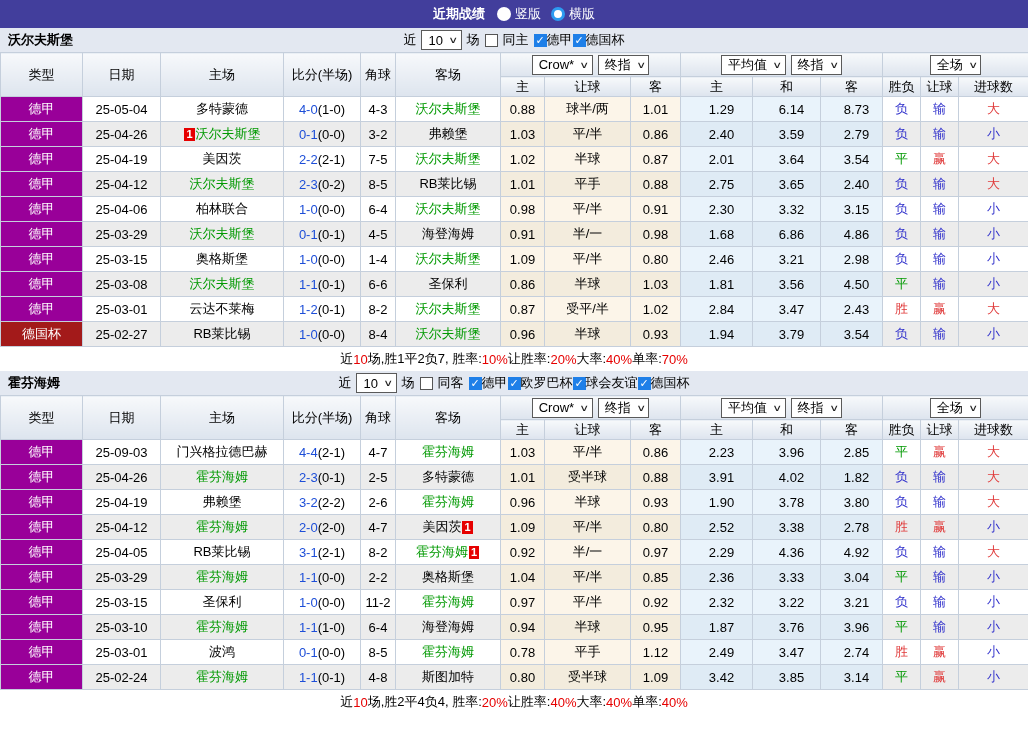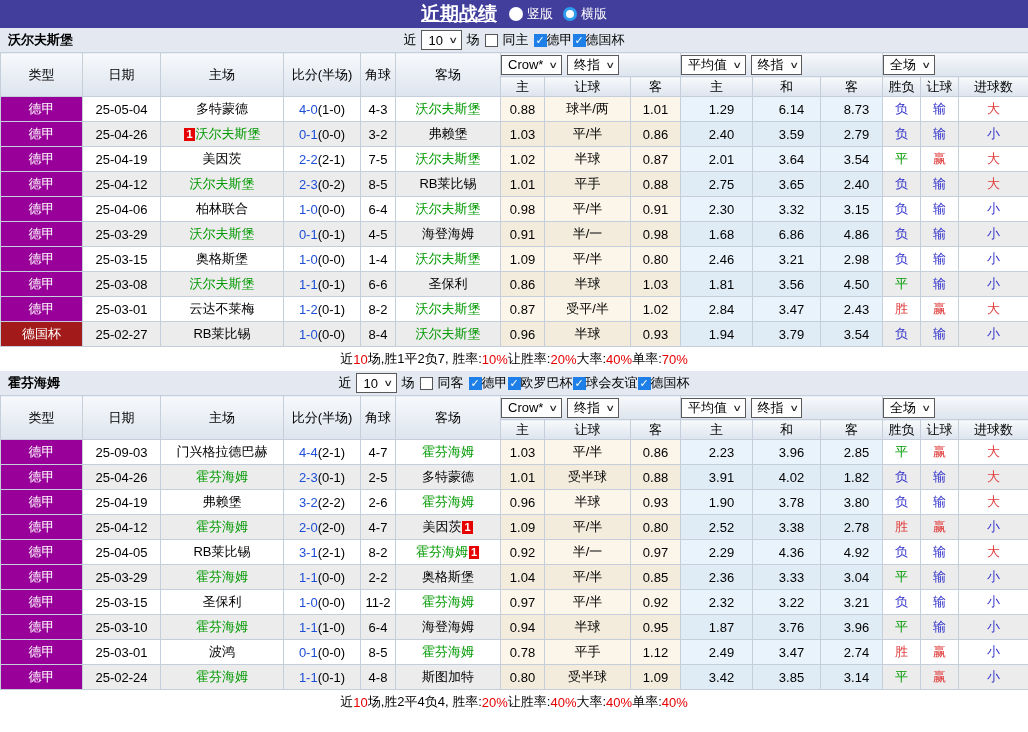--- a/index.html
+++ b/index.html
@@ -1,21 +1,21 @@
 <!DOCTYPE html>
 <html><head>
 <meta charset="utf-8">
 <style>
   * { box-sizing: border-box; }
   body { margin:0; width:1028px; background:#fff; color:#000;
          font-family:"Liberation Sans","DejaVu Sans",sans-serif; font-size:13px; }
 
   .title-bar { height:28px; background:#423E9C; display:flex; align-items:center;
                justify-content:center; gap:12px; color:#fff; }
-  .title-bar .title { font-weight:bold; font-size:19px;text-decoration:underline; }
+  .title-bar .title { font-weight:bold; font-size:13px; }
   .radio-opt { display:inline-flex; align-items:center; gap:4px; font-size:13px; cursor:default; }
   .radio { width:14px; height:14px; border-radius:50%; background:#fff; }
   .radio.selected { border:3px solid #2D9BF0; }
 
   .filter-bar { height:24px; background:#E3E8F1; position:relative; display:flex;
                 align-items:center; justify-content:center; gap:5px; }
   .team-name { position:absolute; left:8px; font-weight:bold; }
 
   .checkbox { width:13px; height:13px; display:inline-flex; align-items:center;
               justify-content:center; font-size:11px; line-height:1; }
@@ -25,21 +25,21 @@
   .select { display:inline-flex; align-items:center; background:#fff; border:1px solid #5a5a5a;
             height:20px; padding:0 4px 0 6px; gap:7px; font-size:13px; cursor:default; }
   .select .chev { font-size:9px; color:#222; transform:scaleX(1.5); }
 
   table { border-collapse:collapse; table-layout:fixed; width:1028px; }
   th, td { border:1px solid #C5CFDC; text-align:center; white-space:nowrap;
            overflow:hidden; padding:0; }
   thead th { background:linear-gradient(#F7F9FB,#DDE4EE); font-weight:normal; }
   thead tr.group-row th { height:24px; }
   thead tr.sub-row th { height:20px; }
-  .grp-selects { display:flex; align-items:center; justify-content:flex-start; gap:5px; }
+  .grp-selects { display:flex; align-items:center; justify-content:center; gap:5px; }
 
   tbody td { height:25px; }
   td.td-plain { background:#fff; }
   tbody tr:nth-child(even) td.td-plain { background:#ECECEC; }
   td.td-cream { background:#FCF5E9; }
   tbody tr:nth-child(even) td.td-cream { background:#F3ECDD; }
   td.td-blue { background:#E9F3FB;padding-left:10px; }
   tbody tr:nth-child(even) td.td-blue { background:#DFEBF5; }
   td.td-league { color:#fff; }
 

